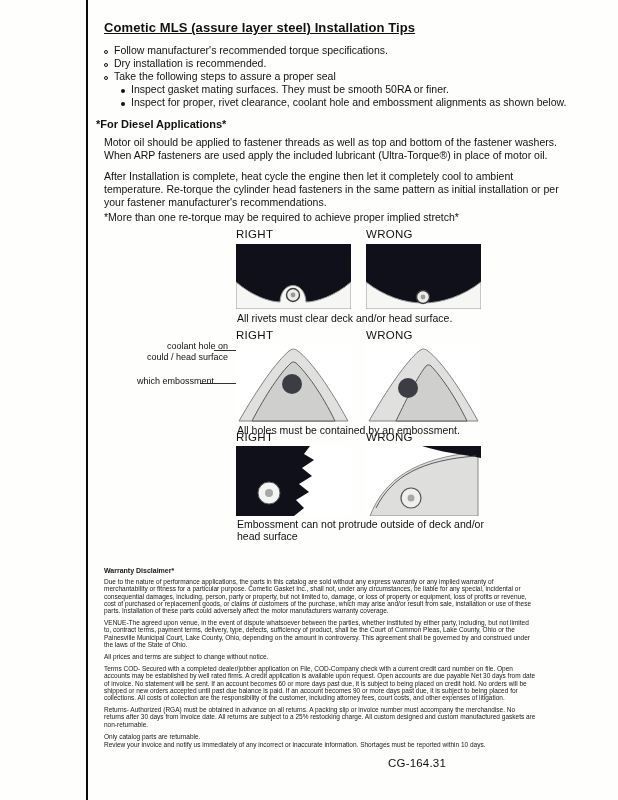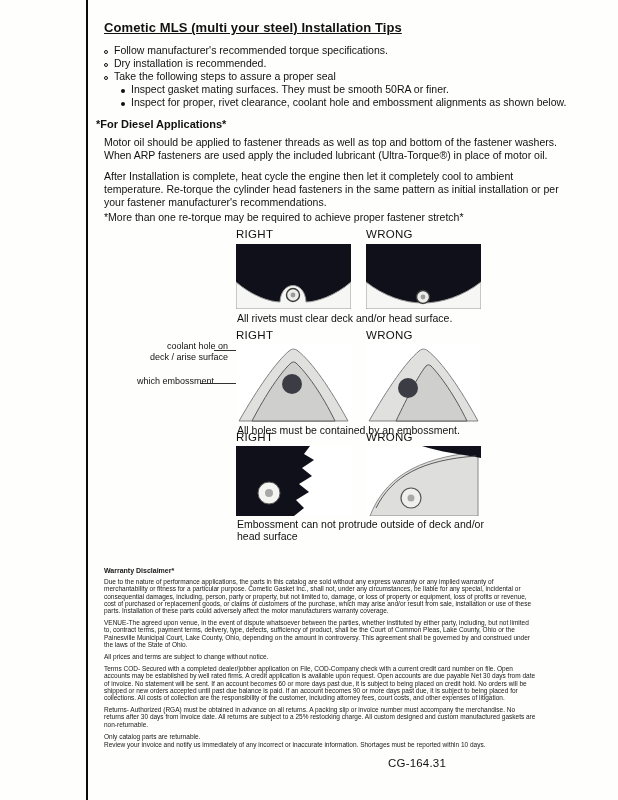--- a/index.html
+++ b/index.html
@@ -26,21 +26,21 @@
   .disc .tight { margin-bottom:1px; }
   .footer { font-size:11.5px; letter-spacing:0.2px; }
 </style>
 </head>
 <body>
 
 <div class="page">
 
   <div class="left-rule"></div>
 
-  <h1 class="abs title" style="left:104px; top:20px;">Cometic MLS (multi your steel) Installation Tips</h1>
+  <h1 class="abs title" style="left:104px; top:20px;">Cometic MLS (assure layer steel) Installation Tips</h1>
 
   <div class="abs" style="left:104px; top:44px; width:480px;">
     <div class="bullet-row">
       <span class="marker-open"></span>
       <span>Follow manufacturer's recommended torque specifications.</span>
     </div>
     <div class="bullet-row">
       <span class="marker-open"></span>
       <span>Dry installation is recommended.</span>
     </div>
@@ -56,21 +56,21 @@
       <div class="bullet-row">
         <span class="marker-filled"></span>
         <span>Inspect for proper, rivet clearance, coolant hole and embossment alignments as shown below.</span>
       </div>
     </div>
   </div>
 
   <h2 class="abs h2" style="left:96px; top:118px;">*For Diesel Applications*</h2>
   <p class="abs para" style="left:104px; top:170px; width:455px;">After Installation is complete, heat cycle the engine then let it completely cool to ambient temperature. Re-torque the cylinder head fasteners in the same pattern as initial installation or per your fastener manufacturer's recommendations.</p>
   <p class="abs para" style="left:104px; top:136px; width:455px;">Motor oil should be applied to fastener threads as well as top and bottom of the fastener washers. When ARP fasteners are used apply the included lubricant (Ultra-Torque®) in place of motor oil.</p>
-  <p class="abs para" style="left:104px; top:211px; width:455px;">*More than one re-torque may be required to achieve proper fastener stretch*</p>
+  <p class="abs para" style="left:104px; top:211px; width:455px;">*More than one re-torque may be required to achieve proper implied stretch*</p>
 
   <div class="abs dlabel" style="left:236px; top:228px;">RIGHT</div>
   <div class="abs dlabel" style="left:366px; top:228px;">WRONG</div>
 
   <div class="abs panel" style="left:236px; top:244px;">
     <svg width="115" height="65" viewBox="0 0 115 65">
       <rect width="115" height="65" fill="#10101a"></rect>
       <path d="M0,65 L0,38 C16,52 34,58 44,58 C45,36 69,36 70,58 C80,58 99,52 115,38 L115,65 Z" fill="#f6f6f4" stroke="#999" stroke-width="1"></path>
       <circle cx="57" cy="51" r="6.5" fill="#ececea" stroke="#3a3a3a" stroke-width="1.4"></circle>
       <circle cx="57" cy="51" r="2.4" fill="#9a9a9a"></circle>
@@ -84,21 +84,21 @@
       <circle cx="57" cy="53" r="2.4" fill="#9a9a9a"></circle>
     </svg>
   </div>
   <div class="abs caption" style="left:237px; top:312px;">All rivets must clear deck and/or head surface.</div>
 
   <div class="abs dlabel" style="left:236px; top:329px;">RIGHT</div>
   <div class="abs dlabel" style="left:366px; top:329px;">WRONG</div>
 
   <div class="abs callout" style="left:120px; top:341px; width:92px;">
     <div>coolant hole on</div>
-    <div>deck / arise surface</div>
+    <div>could / head surface</div>
   </div>
   <div class="abs cline" style="left:214px; top:350px; width:56px;"></div>
 
   <div class="abs callout" style="left:106px; top:376px; width:92px;">
     <div>which embossment</div>
   </div>
   <div class="abs cline" style="left:200px; top:383px; width:80px;"></div>
 
   <div class="abs panel" style="left:236px; top:344px;">
     <svg width="115" height="78" viewBox="0 0 115 78">

